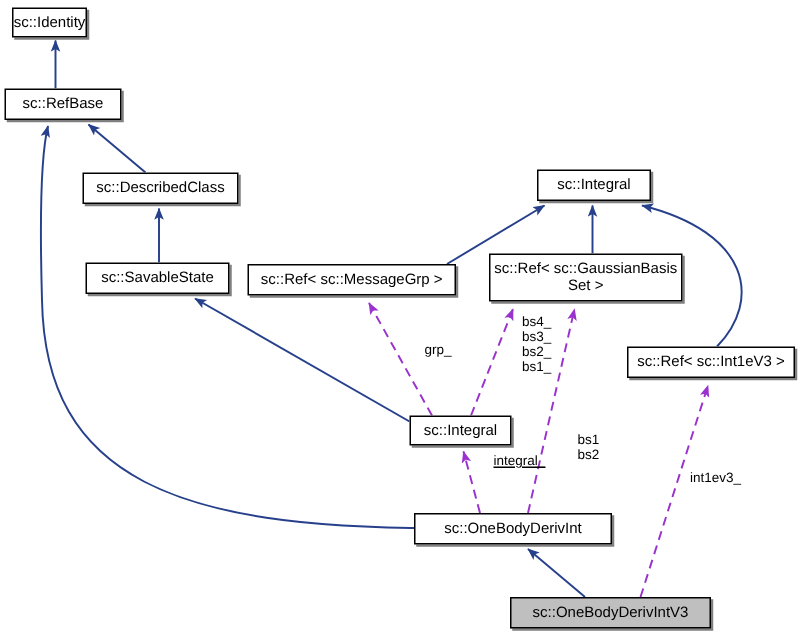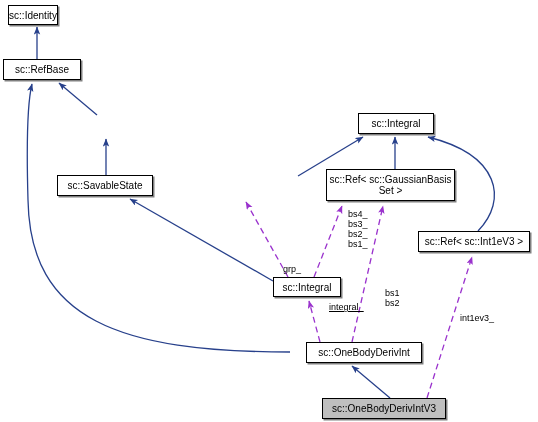--- a/index.html
+++ b/index.html
@@ -101,38 +101,40 @@
       <line x1="352" y1="342" x2="383" y2="206"></line>
 
       <line x1="427" y1="398" x2="472" y2="257"></line>
     </g>
   </svg>
 
   <div class="node shadow" style="left:8px;  top:5px;   width:50px;  height:20px;">sc::Identity</div>
 
   <div class="node shadow" style="left:3px;  top:59px;  width:78px;  height:21px;">sc::RefBase</div>
 
+  <div class="node shadow" style="left:55px; top:115px; width:104px; height:21px;">sc::DescribedClass</div>
 
   <div class="node shadow" style="left:358px;top:113px; width:76px;  height:21px;">sc::Integral</div>
 
   <div class="node shadow" style="left:57px; top:175px; width:96px;  height:21px;text-align:center;">sc::SavableState</div>
 
+  <div class="node shadow" style="left:165px;top:176px; width:139px; height:21px;">sc::Ref&lt; sc::MessageGrp &gt;</div>
 
   <div class="node shadow" style="left:326px;top:169px; width:129px; height:32px;">sc::Ref&lt; sc::GaussianBasis
 Set &gt;</div>
 
   <div class="node shadow" style="left:418px;top:231px; width:112px; height:21px;">sc::Ref&lt; sc::Int1eV3 &gt;</div>
 
   <div class="node shadow" style="left:273px;top:277px; width:68px;  height:20px;text-align:center;">sc::Integral</div>
 
-  <div class="node shadow" style="left:306px;top:342px; width:116px; height:21px;text-align:center;">sc::OneBodyDerivInt</div>
+  <div class="node shadow" style="left:276px;top:342px; width:132px; height:21px;text-align:center;">sc::OneBodyDerivInt</div>
 
-  <div class="node shadow highlight" style="left:322px;top:398px; width:124px; height:21px;">sc::OneBodyDerivIntV3</div>
+  <div class="node shadow highlight" style="left:340px;top:398px; width:134px; height:21px;">sc::OneBodyDerivIntV3</div>
 
-  <div class="edge-label" style="left:283px; top:228px;margin-top:36px;">grp_</div>
+  <div class="edge-label" style="left:283px; top:228px;">grp_</div>
 
   <div class="edge-label" style="left:348px; top:209px;">bs4_
 bs3_
 bs2_
 bs1_</div>
 
   <div class="edge-label" style="left:385px; top:288px;">bs1
 bs2</div>
 
   <div class="edge-label" style="left:329px; top:302px;text-decoration:underline;">integral_</div>

